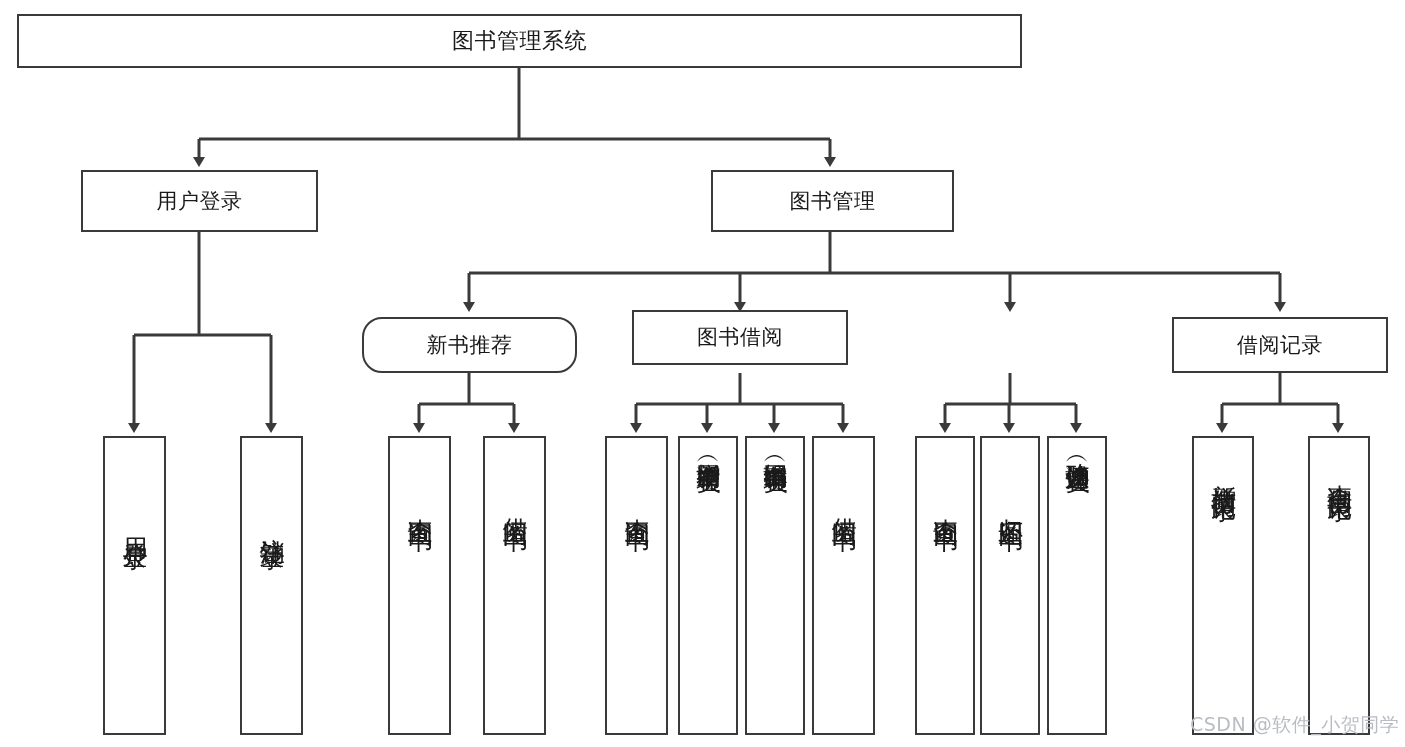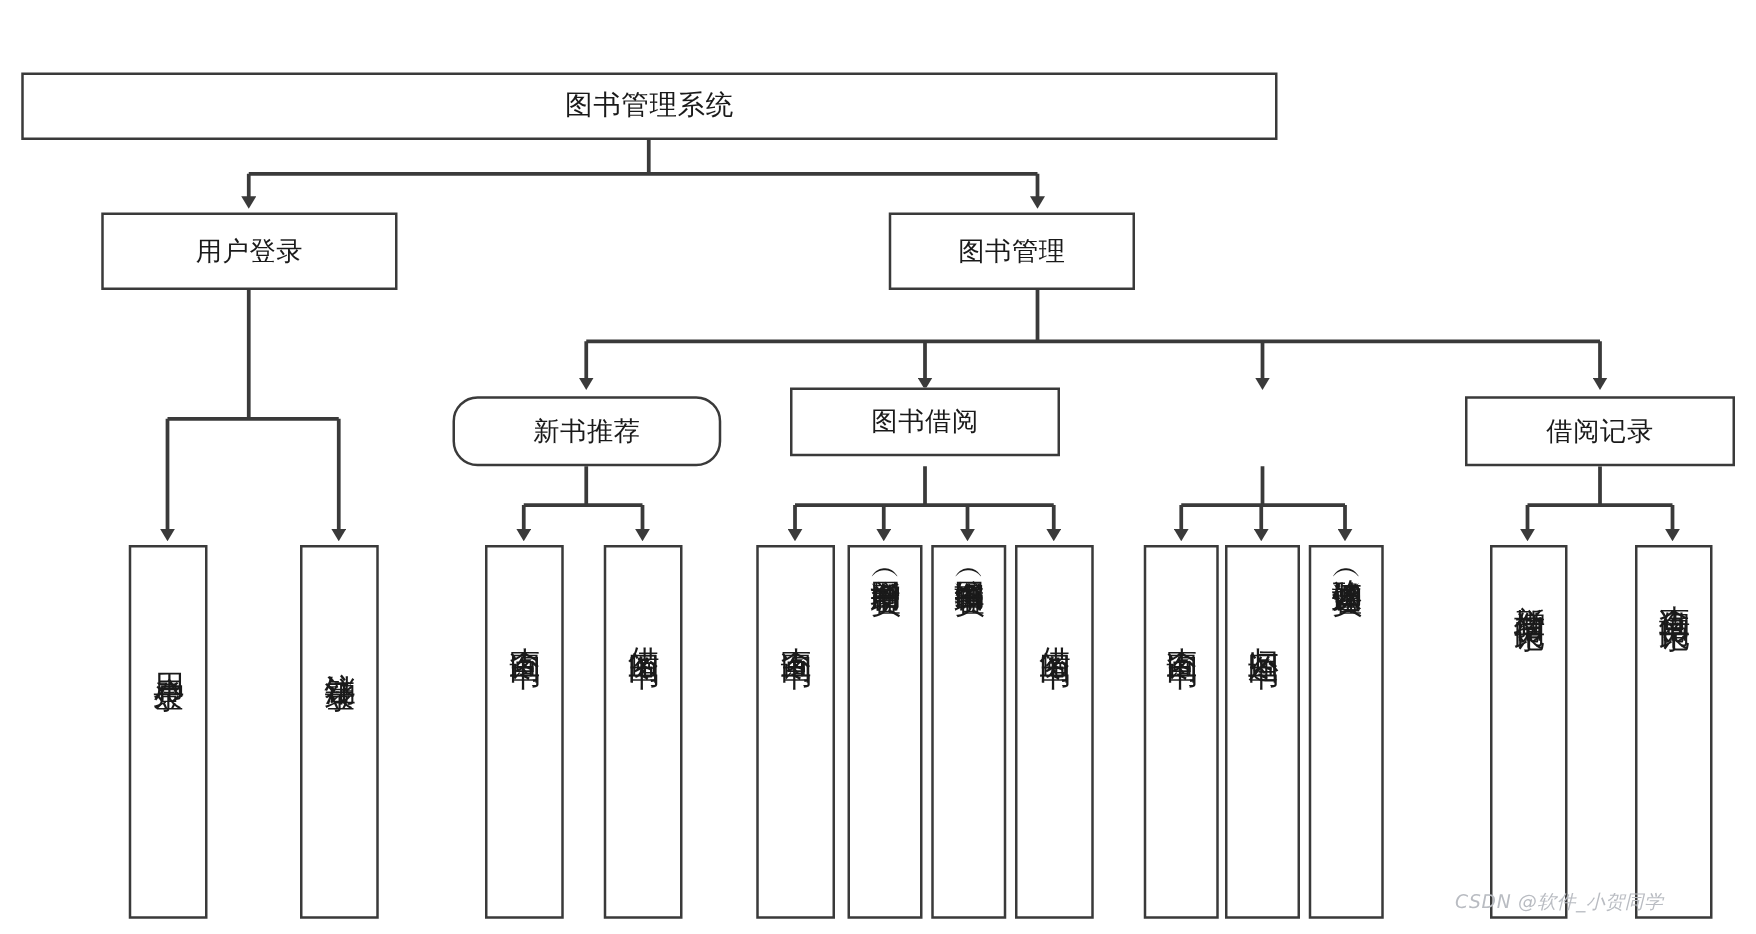--- a/index.html
+++ b/index.html
@@ -65,27 +65,26 @@
     line-height: 1.05;
     letter-spacing: 3px;
     white-space: nowrap;
   }
   .v-node.tall .node-label {
     font-size: 24px;
     letter-spacing: 1px;
   }
   .watermark {
     position: absolute;
-    left: 1164px;
+    left: 1190px;
     top: 712px;
-    font-size: 15px;
+    font-size: 19px;
     color: #b9bcc2;
     white-space: nowrap;
     letter-spacing: 0.5px;
-    font-style: italic;
   }
 </style>
 </head>
 <body>
 
 <div id="diagram">
 
   <svg id="edges" viewBox="0 0 1405 747" xmlns="http://www.w3.org/2000/svg">
     <defs>
       <marker id="arrow" markerWidth="10" markerHeight="12" refX="1" refY="6" orient="auto" markerUnits="userSpaceOnUse">
@@ -129,28 +128,28 @@
       <path d="M1009,404 L1009,424" marker-end="url(#arrow)"></path>
       <path d="M1076,404 L1076,424" marker-end="url(#arrow)"></path>
 
       <path d="M1280,373 L1280,404"></path>
       <path d="M1222,404 L1338,404"></path>
       <path d="M1222,404 L1222,424" marker-end="url(#arrow)"></path>
       <path d="M1338,404 L1338,424" marker-end="url(#arrow)"></path>
     </g>
   </svg>
 
-  <div class="node h-node root" style="left:17px; top:14px; width:1005px; height:54px;margin-top:44px;">
+  <div class="node h-node root" style="left:17px; top:14px; width:1005px; height:54px;">
     <span class="node-label">图书管理系统</span>
   </div>
 
   <div class="node h-node" style="left:81px; top:170px; width:237px; height:62px;">
     <span class="node-label">用户登录</span>
   </div>
-  <div class="node h-node" style="left:711px; top:170px; width:197px; height:62px;">
+  <div class="node h-node" style="left:711px; top:170px; width:243px; height:62px;">
     <span class="node-label">图书管理</span>
   </div>
 
   <div class="node h-node" style="left:362px; top:317px; width:215px; height:56px;border-radius:20px;">
     <span class="node-label">新书推荐</span>
   </div>
   <div class="node h-node" style="left:632px; top:310px; width:216px; height:55px;">
     <span class="node-label">图书借阅</span>
   </div>
   <div class="node h-node" style="left:1172px; top:317px; width:216px; height:56px;">

